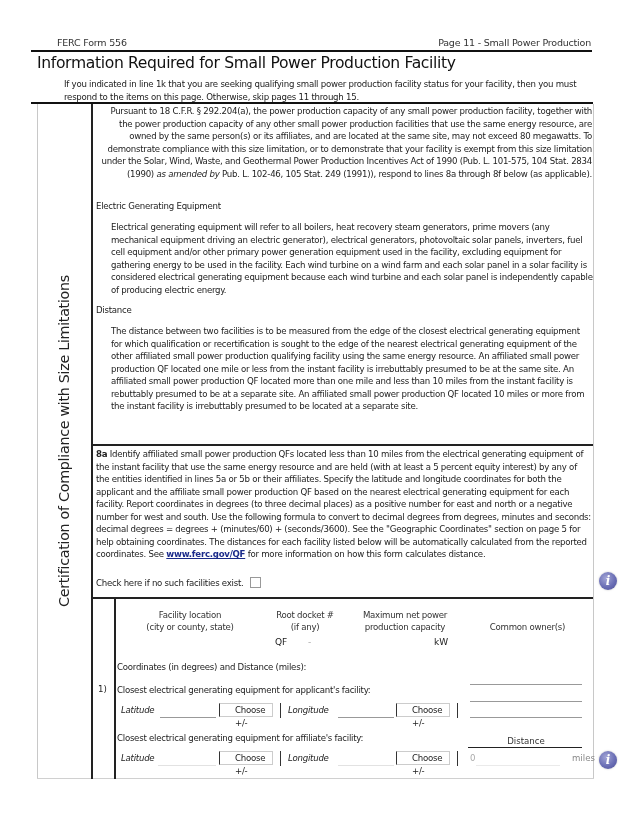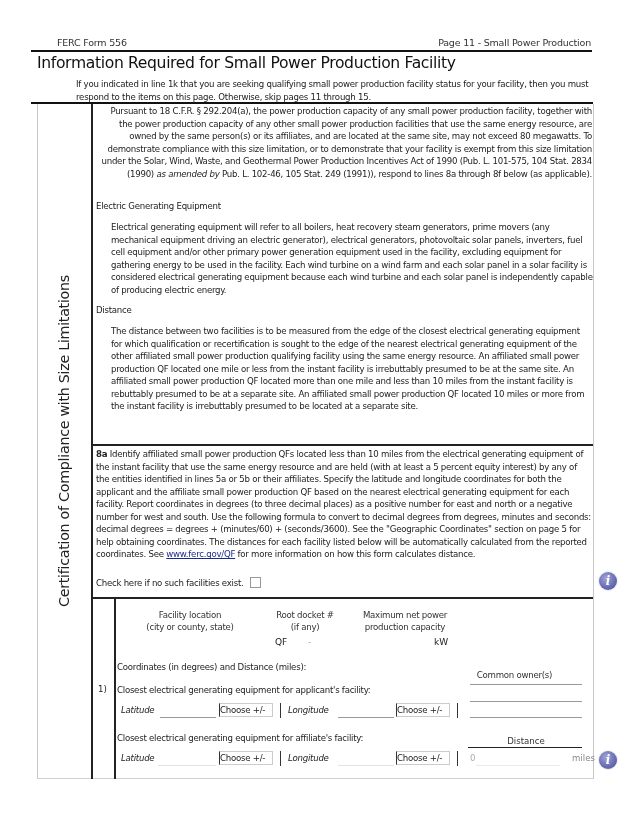--- a/index.html
+++ b/index.html
@@ -6,21 +6,21 @@
   html, body { width: 630px; height: 816px; background: #ffffff; overflow: hidden; }
   body { font-family: "DejaVu Sans", "Liberation Sans", sans-serif; color: #1a1a1a; position: relative; }
 
   .abs { position: absolute; }
 
   .hdr-left { left: 57px; top: 37px; font-size: 9.5px; color: #333; letter-spacing: -0.2px; }
   .hdr-right { right: 39px; top: 37px; font-size: 9.5px; color: #333; letter-spacing: -0.2px; }
   .hdr-rule { left: 31px; top: 50px; width: 561px; height: 2px; background: #111; }
 
   .page-title { left: 37px; top: 54px; font-size: 15.6px; color: #111; letter-spacing: -0.35px; white-space: nowrap; }
-  .intro { left: 76px; top: 78px; width: 530px; font-size: 8.6px; line-height: 12.5px; color: #222; letter-spacing: -0.25px; }
+  .intro { left: 64px; top: 78px; width: 530px; font-size: 8.6px; line-height: 12.5px; color: #222; letter-spacing: -0.25px; }
 
   .frame-top { left: 31px; top: 102px; width: 562px; height: 2px; background: #111; }
   .frame-left { left: 37px; top: 104px; width: 1px; height: 675px; background: #c8c8c8; }
   .frame-right { left: 593px; top: 104px; width: 1px; height: 675px; background: #c8c8c8; }
   .frame-bottom { left: 37px; top: 778px; width: 557px; height: 1px; background: #d0d0d0; }
   .col-divider { left: 91px; top: 104px; width: 1.5px; height: 675px; background: #222; }
 
   .side-label {
     left: 64px; top: 441px;
     transform: translate(-50%, -50%) rotate(-90deg);
@@ -31,21 +31,21 @@
   .p1 { left: 96px; top: 105px; width: 496px; text-align: right; }
   .sub-h { font-size: 8.6px; color: #222; letter-spacing: -0.25px; }
   .h-ege { left: 96px; top: 201px; }
   .p-ege { left: 111px; top: 221px; width: 482px; }
   .h-dist { left: 96px; top: 305px; }
   .p-dist { left: 111px; top: 325px; width: 482px; }
 
   .sep-8a { left: 91px; top: 444px; width: 502px; height: 1.5px; background: #222; }
   .p-8a { left: 96px; top: 448px; width: 496px; }
   .bold-num { font-weight: bold; }
-  .link { color: #1a2a8a; font-weight: normal; text-decoration: underline; }
+  .link { color: #1a2a8a; font-weight: bold; text-decoration: underline; }
 
   .checkline { left: 96px; top: 577px; font-size: 8.6px; color: #222; letter-spacing: -0.25px; display: flex; align-items: center; gap: 6px; }
   .checkbox { width: 11px; height: 11px; border: 1px solid #999; background: #fff; display: inline-block; }
 
   .info-icon {
     width: 18px; height: 18px; border-radius: 50%;
     background: radial-gradient(circle at 40% 35%, #a3a6d6 0%, #6a6eb5 55%, #4b4f96 100%);
     color: #fff; font-family: "DejaVu Serif", serif; font-style: italic; font-weight: bold;
     font-size: 12px; line-height: 18px; text-align: center;
     box-shadow: 0 0 2px rgba(0,0,0,0.25);
@@ -53,21 +53,21 @@
   .info1 { left: 599px; top: 572px; }
   .info2 { left: 599px; top: 751px; }
 
   .sep-table { left: 91px; top: 597px; width: 502px; height: 1.5px; background: #222; }
   .row-div { left: 114px; top: 598px; width: 1.5px; height: 181px; background: #222; }
 
   .th { font-size: 8.6px; line-height: 11.5px; color: #333; text-align: center; letter-spacing: -0.25px; }
   .th-loc { left: 140px; top: 610px; width: 100px; }
   .th-dock { left: 270px; top: 610px; width: 70px; }
   .th-cap { left: 350px; top: 610px; width: 110px; }
-  .th-own { left: 457px; top: 622px; width: 115px; margin-top: 48px; }
+  .th-own { left: 470px; top: 622px; width: 115px; }
 
   .qf-prefix { left: 275px; top: 637px; font-size: 9px; color: #222; }
   .qf-dash { left: 308px; top: 637px; font-size: 9px; color: #aaa; }
   .kw { left: 434px; top: 637px; font-size: 9px; color: #222; }
 
   .coord-hdr { left: 117px; top: 662px; font-size: 8.6px; color: #222; letter-spacing: -0.25px; }
   .row-num { left: 98px; top: 684px; font-size: 8.6px; color: #222; }
   .app-lbl { left: 117px; top: 685px; font-size: 8.6px; color: #222; letter-spacing: -0.25px; }
   .aff-lbl { left: 117px; top: 733px; font-size: 8.6px; color: #222; letter-spacing: -0.25px; }
 
@@ -77,21 +77,21 @@
   .fld-lbl { font-size: 8.6px; color: #222; letter-spacing: -0.25px; font-style: italic; }
   .lat1 { left: 121px; top: 705px; } .lat2 { left: 121px; top: 753px; }
   .lon1 { left: 288px; top: 705px; } .lon2 { left: 288px; top: 753px; }
 
   .in-line { height: 14px; border-bottom: 1px solid #999; background: transparent; }
   .lat-in1 { left: 160px; top: 704px; width: 56px; }
   .lat-in2 { left: 158px; top: 752px; width: 58px; border-bottom-color: #e2e2e2; }
   .lon-in1 { left: 338px; top: 704px; width: 56px; }
   .lon-in2 { left: 338px; top: 752px; width: 56px; border-bottom-color: #e2e2e2; }
 
-  .choose { height: 14px; font-size: 8.6px; color: #222; padding-left: 0; line-height: 13px; border-left: 1px solid #333; border-top: 1px solid #ccc; border-bottom: 1px solid #ccc; border-right: 1px solid #ccc; letter-spacing: -0.25px; }
+  .choose { height: 14px; font-size: 8.6px; color: #222; padding-left: 15px; line-height: 13px; border-left: 1px solid #333; border-top: 1px solid #ccc; border-bottom: 1px solid #ccc; border-right: 1px solid #ccc; letter-spacing: -0.25px; }
   .ch1 { left: 219px; top: 703px; width: 54px; }
   .ch2 { left: 219px; top: 751px; width: 54px; }
   .ch3 { left: 396px; top: 703px; width: 54px; }
   .ch4 { left: 396px; top: 751px; width: 54px; }
   .vbar { width: 1px; height: 15px; background: #333; }
   .vb1 { left: 280px; top: 703px; } .vb2 { left: 280px; top: 751px; }
   .vb3 { left: 457px; top: 703px; } .vb4 { left: 457px; top: 751px; }
 
   .dist-hdr { left: 470px; top: 736px; width: 112px; text-align: center; font-size: 8.6px; color: #333; }
   .dist-rule { left: 468px; top: 747px; width: 114px; height: 1px; background: #222; }

